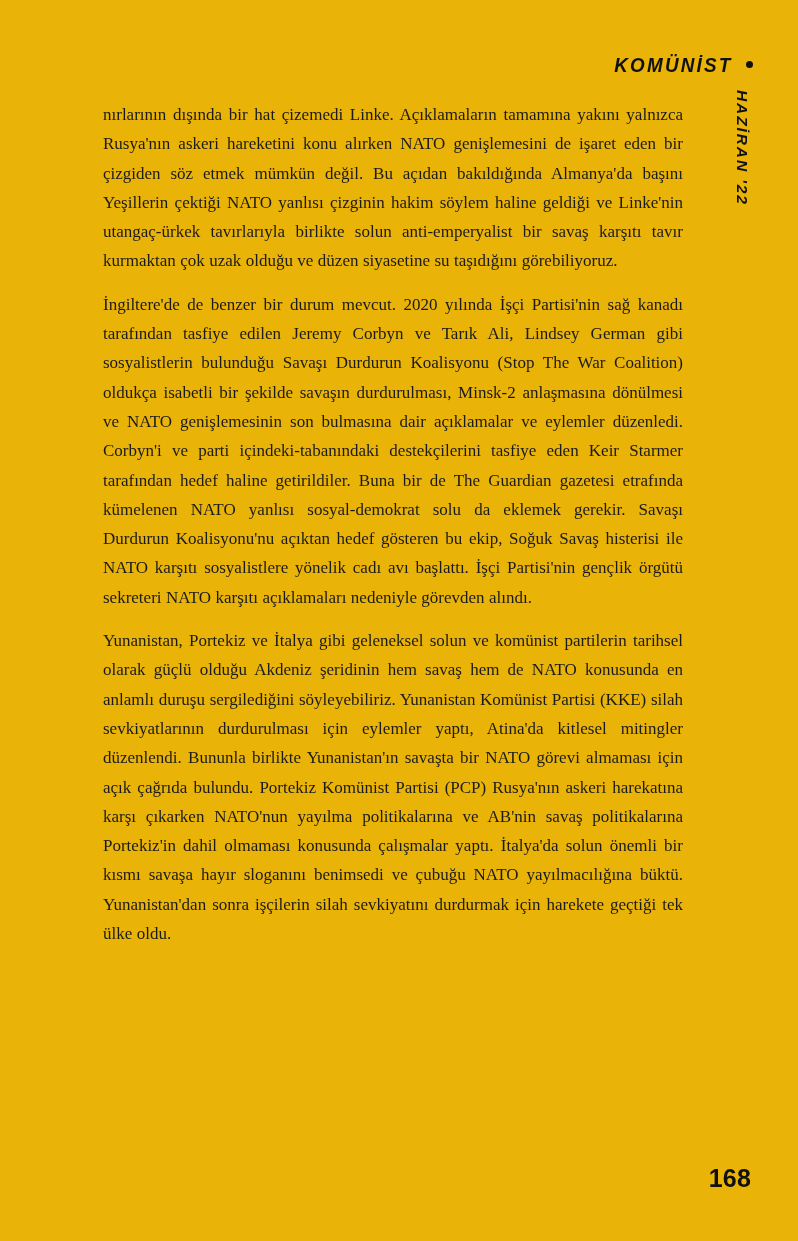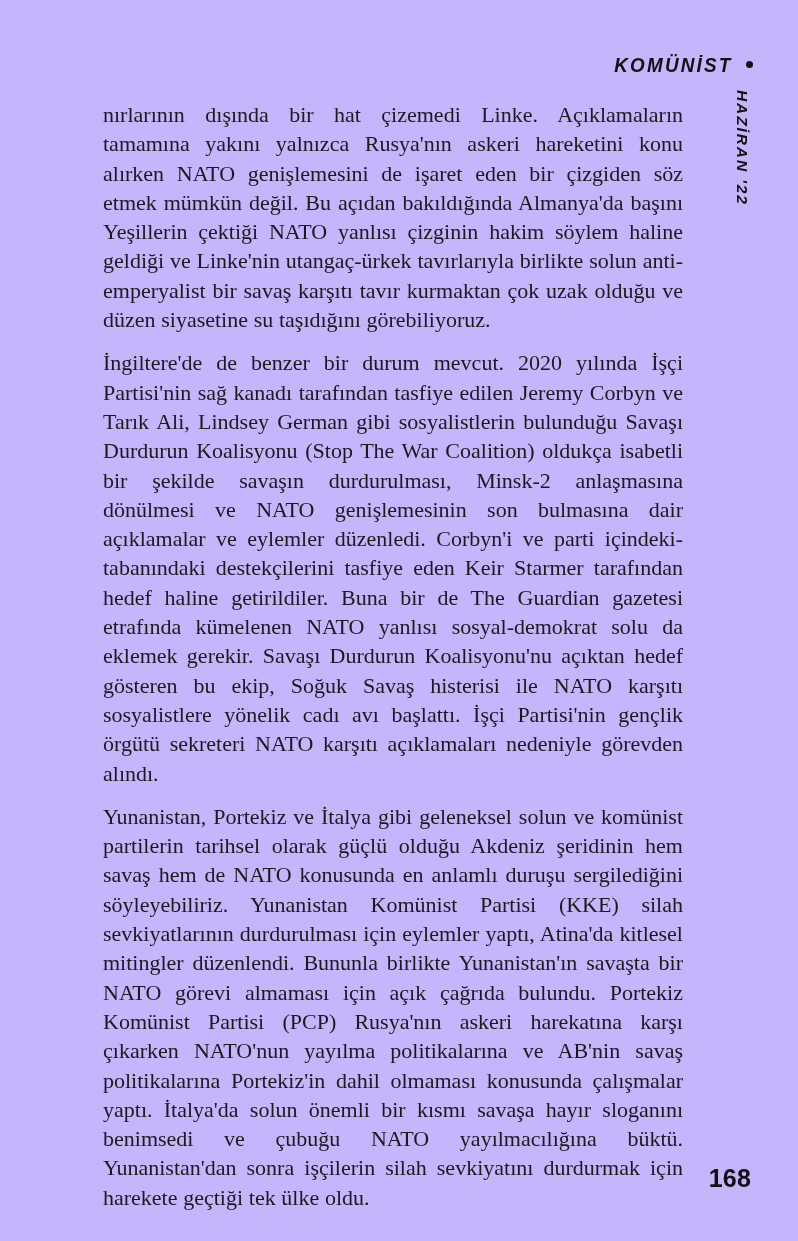--- a/index.html
+++ b/index.html
@@ -7,21 +7,21 @@
     margin: 0;
     padding: 0;
     background: #ffffff;
   }
 
   .page {
     position: relative;
     width: 798px;
     height: 1241px;
     margin: 0 auto;
-    background: #c4b5fd;
+    background: #eab308;
     overflow: hidden;
     font-family: "Liberation Serif", "DejaVu Serif", serif;
     color: #1a1a1a;
     box-sizing: border-box;
   }
 
   
   .running-head {
     position: absolute;
     top: 53px;
@@ -89,21 +89,21 @@
   
   .text-column {
     position: absolute;
     left: 103px;
     top: 100px;
     width: 592px;
   }
 
   .body-paragraph {
     margin: 0 12px 14px 0;
-    font-size: 22px;
+    font-size: 17px;
     line-height: 29.3px;
     text-align: justify;
     text-justify: inter-word;
     hyphens: manual;
     -webkit-hyphens: manual;
     word-spacing: 0.2px;
     color: #1b1b1b;
   }
 
   .body-paragraph:last-child {

